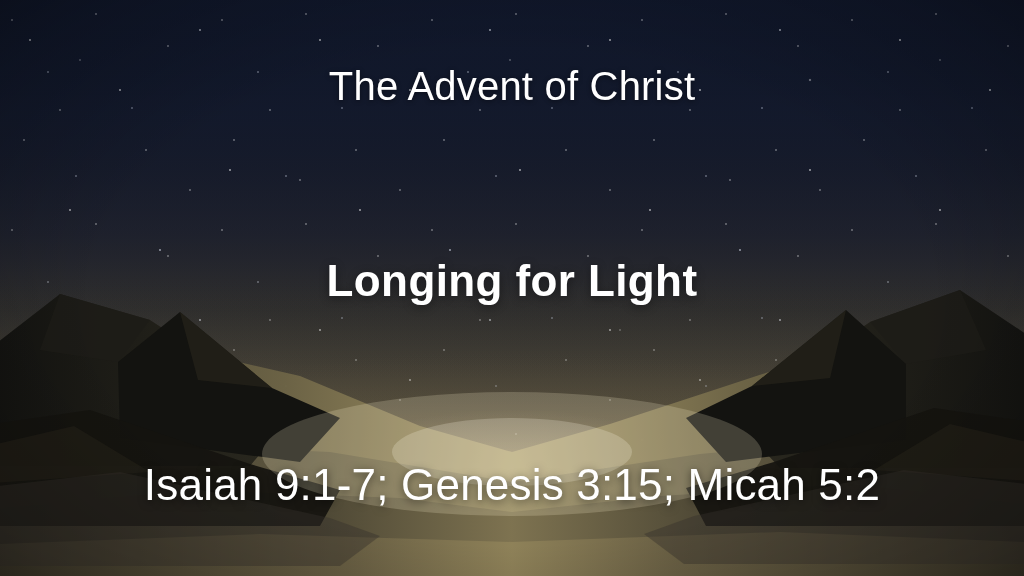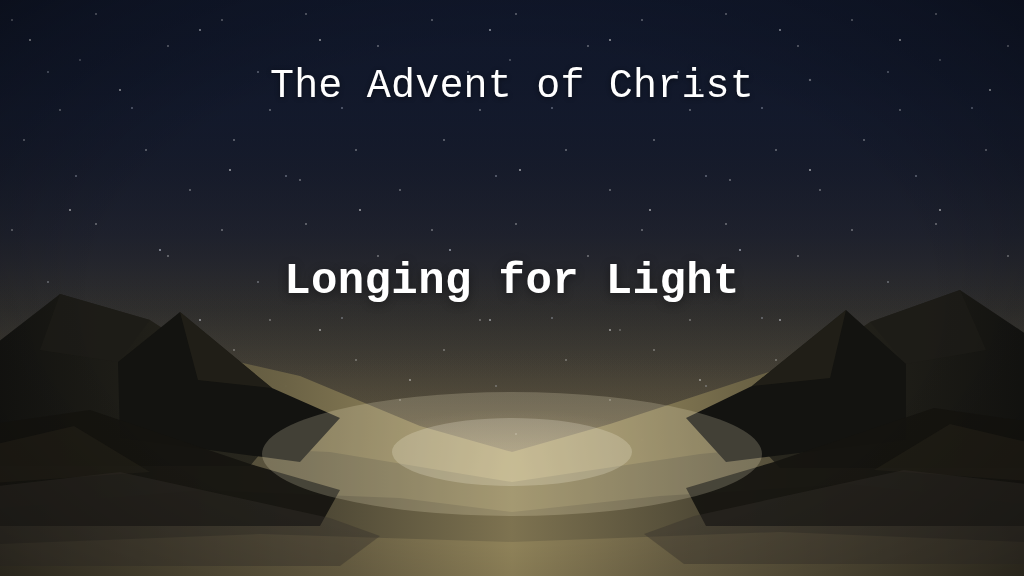--- a/index.html
+++ b/index.html
@@ -6,21 +6,21 @@
   html, body {
     margin: 0;
     padding: 0;
     background: #000;
   }
   #slide {
     position: relative;
     width: 1024px;
     height: 576px;
     overflow: hidden;
-    font-family: Liberation Mono, monospace;
+    font-family: Liberation Sans, sans-serif;
     background: #0b0e15;
   }
 
   
   .sky-base {
     position: absolute;
     inset: 0;
     background:
       linear-gradient(to bottom,
         #080a10 0%,
@@ -290,15 +290,16 @@
       <ellipse cx="512" cy="176" rx="120" ry="34" fill="#fffaea" opacity="0.22"></ellipse>
     </svg>
   </div>
 
   <div class="grain"></div>
   <div class="vignette"></div>
 
   <div class="text-layer">
     <div class="txt series-title">The Advent of Christ</div>
     <div class="txt main-title">Longing for Light</div>
+    <div class="txt scripture">Isaiah 9:1-7; Genesis 3:15; Micah 5:2</div>
   </div>
 
 </div>
 
 </body></html>

